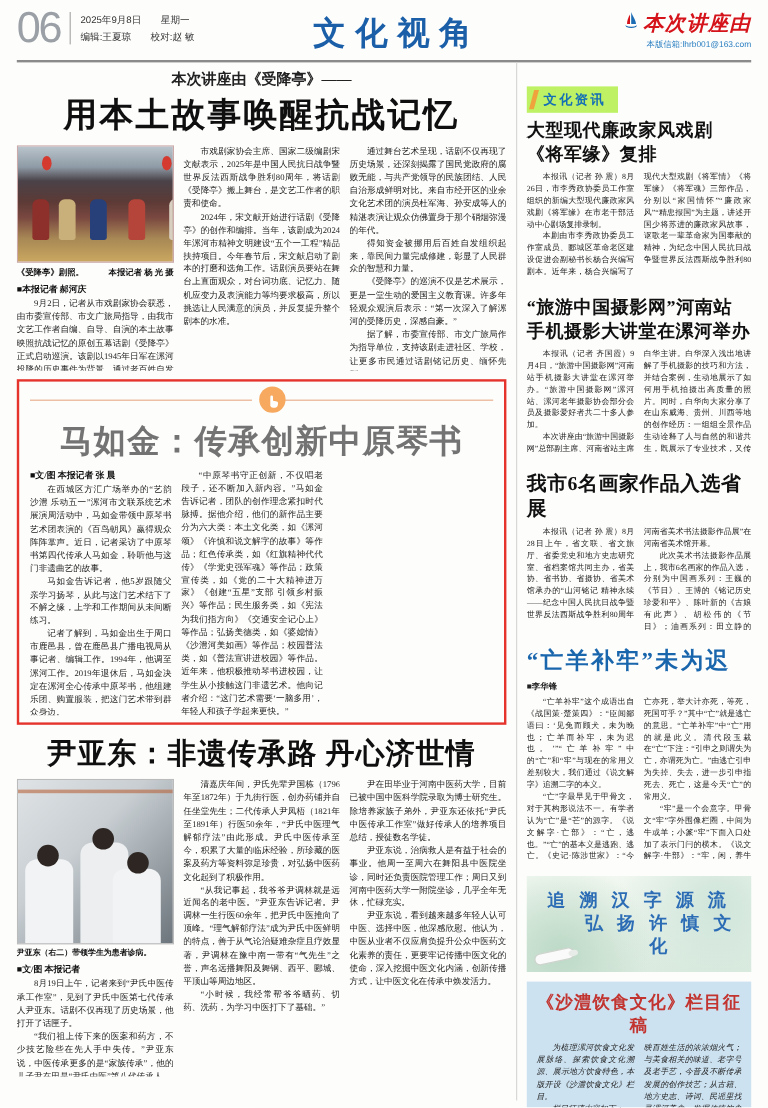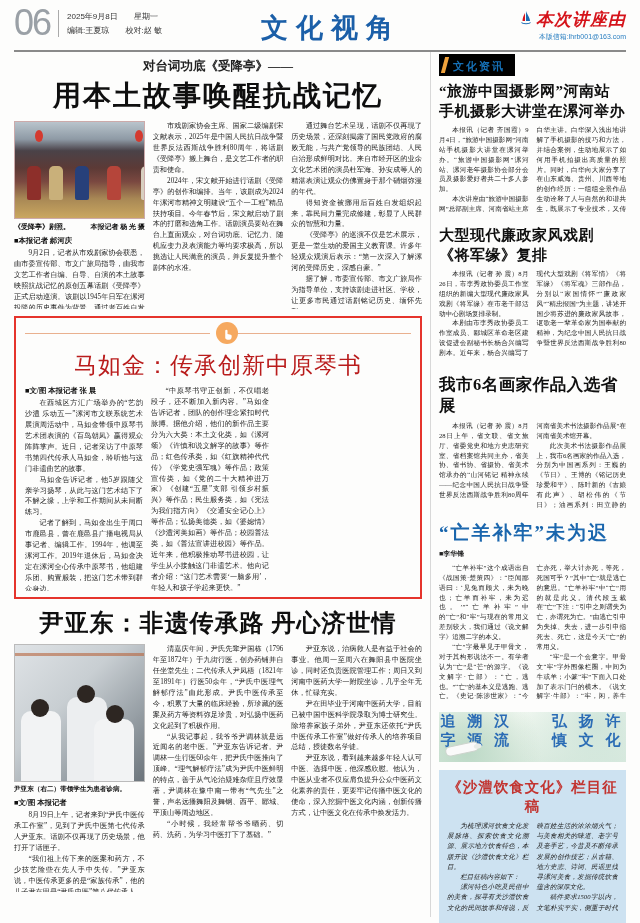--- a/index.html
+++ b/index.html
@@ -40,21 +40,21 @@
   .photo1 .lantern { position:absolute; top:8px; width:8px; height:12px; background:#d43a2f; border-radius:50%; }
   .cap1 { display:flex; justify-content:space-between; font-size:7px; font-weight:bold; color:#111; margin:3px 0 4px 0; }
 
   
   .feature { border:2px solid #e5342c; margin-top:7px; padding:6px 9px 6px 9px; position:relative; }
   .badge-row { display:flex; align-items:center; gap:6px; margin-top:-2px; }
   .badge-row .line { flex:1; height:1px; background:#e9b08e; }
   .nfy-badge { display:flex; align-items:center; gap:5px; border:2px solid #f0954e; background:#fdf3e2; border-radius:16px; padding:2px 12px; }
   .nfy-badge .txt { font-size:14px; font-weight:bold; color:#b4541e; letter-spacing:3px; }
   .hand-wrap { width:22px; height:22px; border-radius:50%; background:#f6a95f; display:flex; align-items:center; justify-content:center; margin-right:-18px; position:relative; z-index:2; }
-  .f-title { text-align:center; font-size:23px; font-weight:normal; color:#b91c1c; letter-spacing:1px; margin:6px 0 5px 0; }
+  .f-title { text-align:center; font-size:27px; font-weight:bold; color:#737373; letter-spacing:1px; margin:6px 0 5px 0; }
   .f-body { display:flex; gap:8px; height:205px; overflow:hidden; }
   .f-c { width:118px; overflow:hidden; }
   .f-photo-col { flex:1; }
   .f-banner { background:linear-gradient(90deg,#a84e86,#c06a9a); color:#fff; font-size:8.5px; font-weight:bold; padding:3px 4px; letter-spacing:1px; white-space:nowrap; overflow:hidden; }
   .photo2 { height:128px; background:linear-gradient(180deg,#9fc4e2 0%,#b8d4e8 45%,#c4b49a 70%,#8d3030 85%,#7d2828 100%); position:relative; overflow:hidden; border:1px solid #b9c; }
   .photo2 .backdrop { position:absolute; top:0; left:0; right:0; height:58px; background:linear-gradient(180deg,#7b9cc8,#9db9d8); opacity:.8; }
   .photo2 .perf-white { position:absolute; left:18px; top:34px; width:20px; height:56px; background:#e9e9ec; border-radius:6px 6px 2px 2px; }
   .photo2 .head1 { position:absolute; left:22px; top:24px; width:12px; height:12px; background:#caa083; border-radius:50%; }
   .photo2 .instrument { position:absolute; left:40px; top:18px; width:3px; height:60px; background:#5a3820; transform:rotate(8deg); }
   .photo2 .perf-red { position:absolute; right:16px; top:30px; width:26px; height:64px; background:#c42c2c; border-radius:8px 8px 2px 2px; }
@@ -70,35 +70,35 @@
   .photo3 { height:138px; border:1px solid #bbb; background:linear-gradient(135deg,#dfe3e6 0%,#c8ced2 40%,#9aa2a8 70%,#6d757c 100%); position:relative; overflow:hidden; }
   .photo3 .coat { position:absolute; bottom:0; width:40px; height:70px; background:#f2f3f4; border-radius:10px 10px 0 0; }
   .photo3 .c1 { left:6px; } .photo3 .c2 { left:52px; height:84px; background:#eceef0; }
   .photo3 .c3 { right:10px; height:62px; }
   .photo3 .h { position:absolute; width:18px; height:18px; background:#2d2622; border-radius:50%; }
   .photo3 .h1 { left:16px; bottom:64px; } .photo3 .h2 { left:62px; bottom:78px; } .photo3 .h3 { right:20px; bottom:58px; }
   .photo3 .shelf { position:absolute; top:8px; left:0; right:0; height:3px; background:#b8643c; opacity:.6; }
   .cap3 { font-size:6.6px; font-weight:bold; color:#111; margin:3px 0 4px 0; }
 
   
-  .zx-badge { display:inline-block; background:#000000; padding:2px 10px 2px 14px; position:relative; margin:2px 0 6px 0; }
+  .zx-badge { display:inline-block; background:#bef264; padding:2px 10px 2px 14px; position:relative; margin:20px 0 6px 0; }
   .zx-badge::before { content:""; position:absolute; left:4px; top:3px; bottom:3px; width:4px; background:#f0a23c; transform:skewX(-15deg); }
   .zx-badge span { color:#156fb5; font-weight:bold; font-size:11px; letter-spacing:2px; }
   .news-title { font-size:15px; font-weight:bold; color:#101010; line-height:1.3; letter-spacing:0.5px; }
   .news-title.single { font-size:16.5px; }
   .news-body { column-count:2; column-gap:8px; font-size:6.6px; line-height:1.5; color:#1c1c1c; text-align:justify; margin-top:4px; overflow:hidden; }
   .news-body p { text-indent:2em; }
   .news-item { margin-bottom:9px; }
   .blue-title { color:#1a66ad; font-size:19px; font-weight:bold; letter-spacing:2px; }
   .mini-byline { font-size:7px; font-weight:bold; margin:3px 0 1px 0; color:#222; }
 
-  .slogan-box { height:50px; margin:4px 0 8px 0; background:
+  .slogan-box { height:80px; margin:4px 0 8px 0; background:
      radial-gradient(circle at 15% 80%, #bcd9c6 0%, transparent 45%),
      radial-gradient(circle at 85% 30%, #cfe5da 0%, transparent 50%),
-     linear-gradient(180deg,#f2f8f1,#dcebe0); position:relative; overflow:hidden; display:flex; flex-direction:row; justify-content:center; }
+     linear-gradient(180deg,#f2f8f1,#dcebe0); position:relative; overflow:hidden; display:flex; flex-direction:column; justify-content:center; }
   .slogan-l1 { color:#2b6cb5; font-size:15px; font-weight:bold; letter-spacing:4px; text-align:center; }
   .slogan-l2 { color:#2b6cb5; font-size:15px; font-weight:bold; letter-spacing:4px; text-align:center; padding-left:36px; }
   .scroll-art { position:absolute; left:6px; bottom:8px; width:34px; height:10px; background:#fafafa; border:1px solid #cdd4cd; border-radius:5px; transform:rotate(-12deg); }
   .scroll-art::after { content:""; position:absolute; right:-4px; top:2px; width:8px; height:5px; background:#e8ece8; border-radius:50%; }
 
   .solicit-box { background:#cde2f1; padding:8px 8px 6px 8px; }
   .solicit-title { text-align:center; color:#c23430; font-size:14.5px; font-weight:bold; letter-spacing:1px; margin-bottom:5px; }
   .solicit-body { column-count:2; column-gap:8px; font-size:6.6px; font-style:italic; line-height:1.55; color:#222; text-align:justify; height:98px; overflow:hidden; }
   .solicit-body p { text-indent:2em; }
 
@@ -135,21 +135,21 @@
       </div>
       <div class="brand-mail">本版信箱:lhrb001@163.com</div>
     </div>
   </div>
 
   <div class="columns">
 
     <div class="main-col">
 
       <div>
-        <div class="a1-kicker">对台词功底《受降亭》——</div>
+        <div class="a1-kicker">本次讲座由《受降亭》——</div>
         <div class="a1-title">用本土故事唤醒抗战记忆</div>
         <div class="a1-body">
           <div class="a1-c">
             <div class="photo1">
               <div class="lantern" style="left:20px"></div>
               <div class="lantern" style="left:120px"></div>
               <div class="fig p1f1"></div>
                 <div class="fig p1f2"></div>
                 <div class="fig p1f3"></div>
               <div class="fig p1f4"></div>
@@ -224,53 +224,53 @@
               <p>8月19日上午，记者来到“尹氏中医传承工作室”，见到了尹氏中医第七代传承人尹亚东。话剧不仅再现了历史场景，他打开了话匣子。</p>
               <p>“我们祖上传下来的医案和药方，不少技艺险些在先人手中失传。”尹亚东说，中医传承更多的是“家族传承”，他的儿子尹在田是“尹氏中医”第八代传承人。</p>
             </div>
           </div>
           <div class="a3-c btxt">
             <p>清嘉庆年间，尹氏先辈尹国栋（1796年至1872年）于九街行医，创办药铺并自任坐堂先生；二代传承人尹凤梧（1821年至1891年）行医50余年，“尹氏中医理气解郁疗法”由此形成。尹氏中医传承至今，积累了大量的临床经验，所珍藏的医案及药方等资料弥足珍贵，对弘扬中医药文化起到了积极作用。</p>
             <p>“从我记事起，我爷爷尹调林就是远近闻名的老中医。”尹亚东告诉记者。尹调林一生行医60余年，把尹氏中医推向了顶峰。“理气解郁疗法”成为尹氏中医鲜明的特点，善于从气论治疑难杂症且疗效显著，尹调林在豫中南一带有“气先生”之誉，声名远播舞阳及舞钢、西平、郾城、平顶山等周边地区。</p>
             <p>“小时候，我经常帮爷爷晒药、切药、洗药，为学习中医打下了基础。”</p>
           </div>
           <div class="a3-c btxt">
+            <p>尹在田毕业于河南中医药大学，目前已被中国中医科学院录取为博士研究生。除培养家族子弟外，尹亚东还依托“尹氏中医传承工作室”做好传承人的培养项目总结，授徒数名学徒。</p>
             <p>尹亚东说，治病救人是有益于社会的事业。他周一至周六在舞阳县中医院坐诊，同时还负责医院管理工作；周日又到河南中医药大学一附院坐诊，几乎全年无休，忙碌充实。</p>
-            <p>尹在田毕业于河南中医药大学，目前已被中国中医科学院录取为博士研究生。除培养家族子弟外，尹亚东还依托“尹氏中医传承工作室”做好传承人的培养项目总结，授徒数名学徒。</p>
             <p>尹亚东说，看到越来越多年轻人认可中医、选择中医，他深感欣慰。他认为，中医从业者不仅应肩负提升公众中医药文化素养的责任，更要牢记传播中医文化的使命，深入挖掘中医文化内涵，创新传播方式，让中医文化在传承中焕发活力。</p>
           </div>
         </div>
       </div>
     </div>
 
     <div class="side-col">
       <div class="zx-badge">
         <span>文化资讯</span>
+      </div>
+
+      <div class="news-item">
+        <div class="news-title">
+          <div>大型现代廉政家风戏剧</div>
+          <div>《将军缘》复排</div>
+        </div>
+        <div class="news-body" style="height:96px">
+          <p>本报讯（记者 孙 震）8月26日，市李秀政协委员工作室组织的新编大型现代廉政家风戏剧《将军缘》在市老干部活动中心剧场复排录制。</p>
+          <p>本剧由市李秀政协委员工作室成员、郾城区革命老区建设促进会副秘书长杨合兴编写剧本。近年来，杨合兴编写了现代大型戏剧《将军情》《将军缘》《将军魂》三部作品，分别以“家国情怀”“廉政家风”“精忠报国”为主题，讲述开国少将苏进的廉政家风故事，讴歌老一辈革命家为国奉献的精神，为纪念中国人民抗日战争暨世界反法西斯战争胜利80周年、中国人民解放军建军98周年贡献政协力量。</p>
+
+        </div>
       </div>
 
       <div class="news-item">
         <div class="news-title">
           <div>“旅游中国摄影网”河南站</div>
           <div>手机摄影大讲堂在漯河举办</div>
         </div>
         <div class="news-body" style="height:92px">
           <p>本报讯（记者 齐国霞）9月4日，“旅游中国摄影网”河南站手机摄影大讲堂在漯河举办。“旅游中国摄影网”漯河站、漯河老年摄影协会部分会员及摄影爱好者共二十多人参加。</p>
           <p>本次讲座由“旅游中国摄影网”总部副主席、河南省站主席白华主讲。白华深入浅出地讲解了手机摄影的技巧和方法，并结合案例，生动地展示了如何用手机拍摄出高质量的照片。同时，白华向大家分享了在山东威海、贵州、川西等地的创作经历：一组组全景作品生动诠释了人与自然的和谐共生，既展示了专业技术，又传递了人文力量，引来大家阵阵赞叹。</p>
-        </div>
-      </div>
-
-      <div class="news-item">
-        <div class="news-title">
-          <div>大型现代廉政家风戏剧</div>
-          <div>《将军缘》复排</div>
-        </div>
-        <div class="news-body" style="height:96px">
-          <p>本报讯（记者 孙 震）8月26日，市李秀政协委员工作室组织的新编大型现代廉政家风戏剧《将军缘》在市老干部活动中心剧场复排录制。</p>
-          <p>本剧由市李秀政协委员工作室成员、郾城区革命老区建设促进会副秘书长杨合兴编写剧本。近年来，杨合兴编写了现代大型戏剧《将军情》《将军缘》《将军魂》三部作品，分别以“家国情怀”“廉政家风”“精忠报国”为主题，讲述开国少将苏进的廉政家风故事，讴歌老一辈革命家为国奉献的精神，为纪念中国人民抗日战争暨世界反法西斯战争胜利80周年、中国人民解放军建军98周年贡献政协力量。</p>
-
         </div>
       </div>
 
       <div class="news-item">
         <div class="news-title single">我市6名画家作品入选省展</div>
         <div class="news-body" style="height:90px">
           <p>本报讯（记者 孙 震）8月28日上午，省文联、省文旅厅、省委党史和地方史志研究室、省档案馆共同主办，省美协、省书协、省摄协、省美术馆承办的“山河铭记 精神永续——纪念中国人民抗日战争暨世界反法西斯战争胜利80周年河南省美术书法摄影作品展”在河南省美术馆开幕。</p>
           <p>此次美术书法摄影作品展上，我市6名画家的作品入选，分别为中国画系列：王巍的《节日》、王博的《铭记历史 珍爱和平》、陈叶新的《古娘有此声》、胡松伟的《节日》；油画系列：田立静的《左权家书》、霍敏超的《峥嵘岁月》。</p>
 
         </div>

